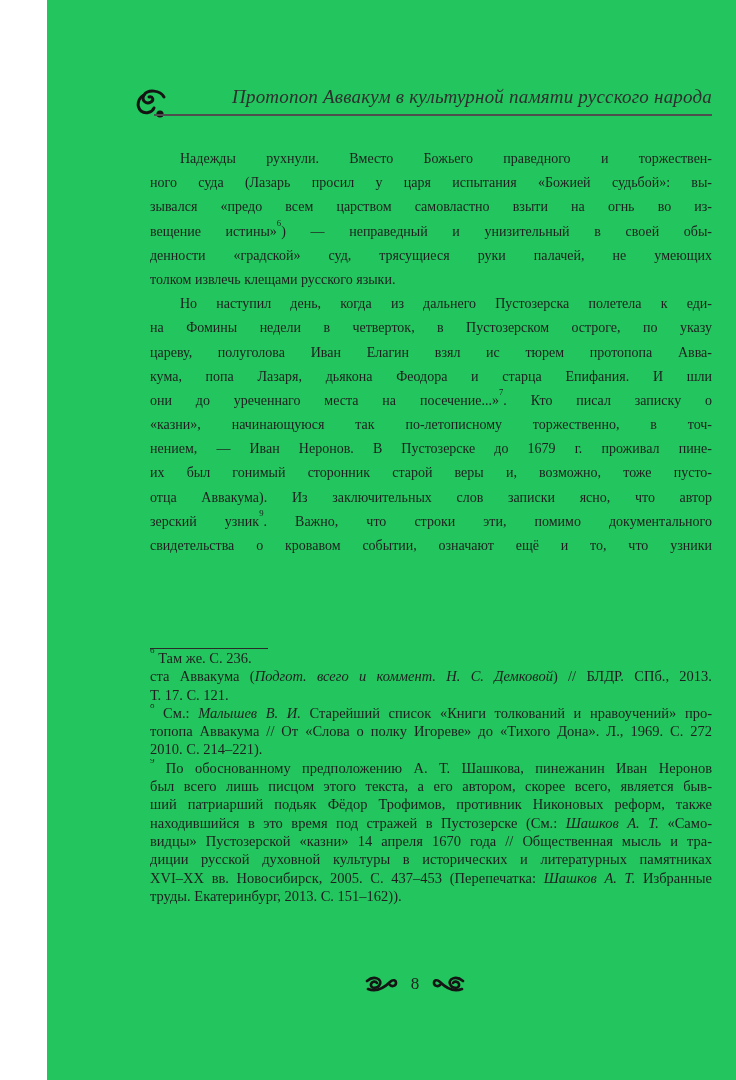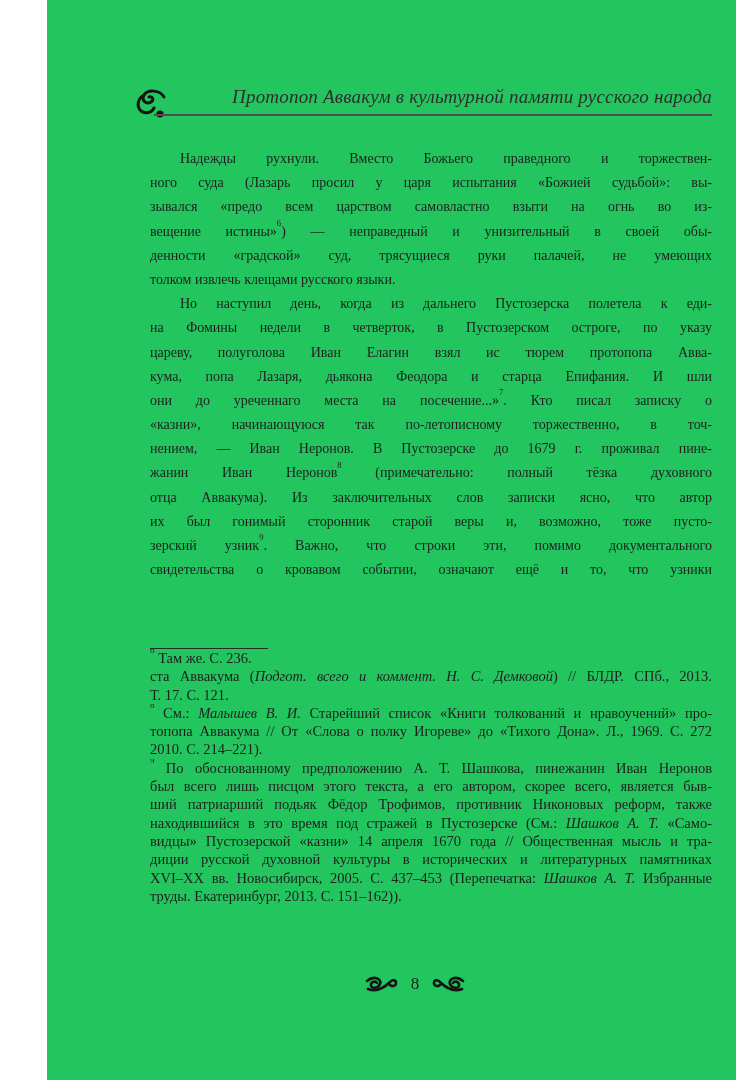--- a/index.html
+++ b/index.html
@@ -92,23 +92,22 @@
       <div class="bline"><span>вещение истины»</span><sup>6</sup><span>) — неправедный и унизительный в своей обы-</span></div>
       <div class="bline"><span>денности «градской» суд, трясущиеся руки палачей, не умеющих</span></div>
       <div class="bline lastline"><span>толком извлечь клещами русского языки.</span></div>
       <div class="bline indent"><span>Но наступил день, когда из дальнего Пустозерска полетела к еди-</span></div>
       <div class="bline"><span>на Фомины недели в четверток, в Пустозерском остроге, по указу</span></div>
       <div class="bline"><span>цареву, полуголова Иван Елагин взял ис тюрем протопопа Авва-</span></div>
       <div class="bline"><span>кума, попа Лазаря, дьякона Феодора и старца Епифания. И шли</span></div>
       <div class="bline"><span>они до уреченнаго места на посечение...»</span><sup>7</sup><span>. Кто писал записку о</span></div>
       <div class="bline"><span>«казни», начинающуюся так по-летописному торжественно, в точ-</span></div>
       <div class="bline"><span>нением, — Иван Неронов. В Пустозерске до 1679 г. проживал пине-</span></div>
-      <div class="bline"><span>жанин Иван Неронов</span><sup>8</sup><span> (примечательно: полный тёзка духовного</span></div>
+      <div class="bline"><span>их был гонимый сторонник старой веры и, возможно, тоже пусто-</span></div>
       <div class="bline"><span>отца Аввакума). Из заключительных слов записки ясно, что автор</span></div>
-      <div class="bline"><span>их был гонимый сторонник старой веры и, возможно, тоже пусто-</span></div>
       <div class="bline"><span>зерский узник</span><sup>9</sup><span>. Важно, что строки эти, помимо документального</span></div>
       <div class="bline"><span>свидетельства о кровавом событии, означают ещё и то, что узники</span></div>
     </div>
 
   <div class="fn-sep"></div>
   <div class="footnotes" id="footnotes">
       <div class="bline lastline"><sup>6</sup><span> Там же. С. 236.</span></div>
       <div class="bline"><span>ста Аввакума (</span><i>Подгот. всего и коммент. Н. С. Демковой</i><span>) // БЛДР. СПб., 2013.</span></div>
       <div class="bline lastline"><span>Т. 17. С. 121.</span></div>
       <div class="bline"><sup>8</sup><span> См.: </span><i>Малышев В. И.</i><span> Старейший список «Книги толкований и нравоучений» про-</span></div>

